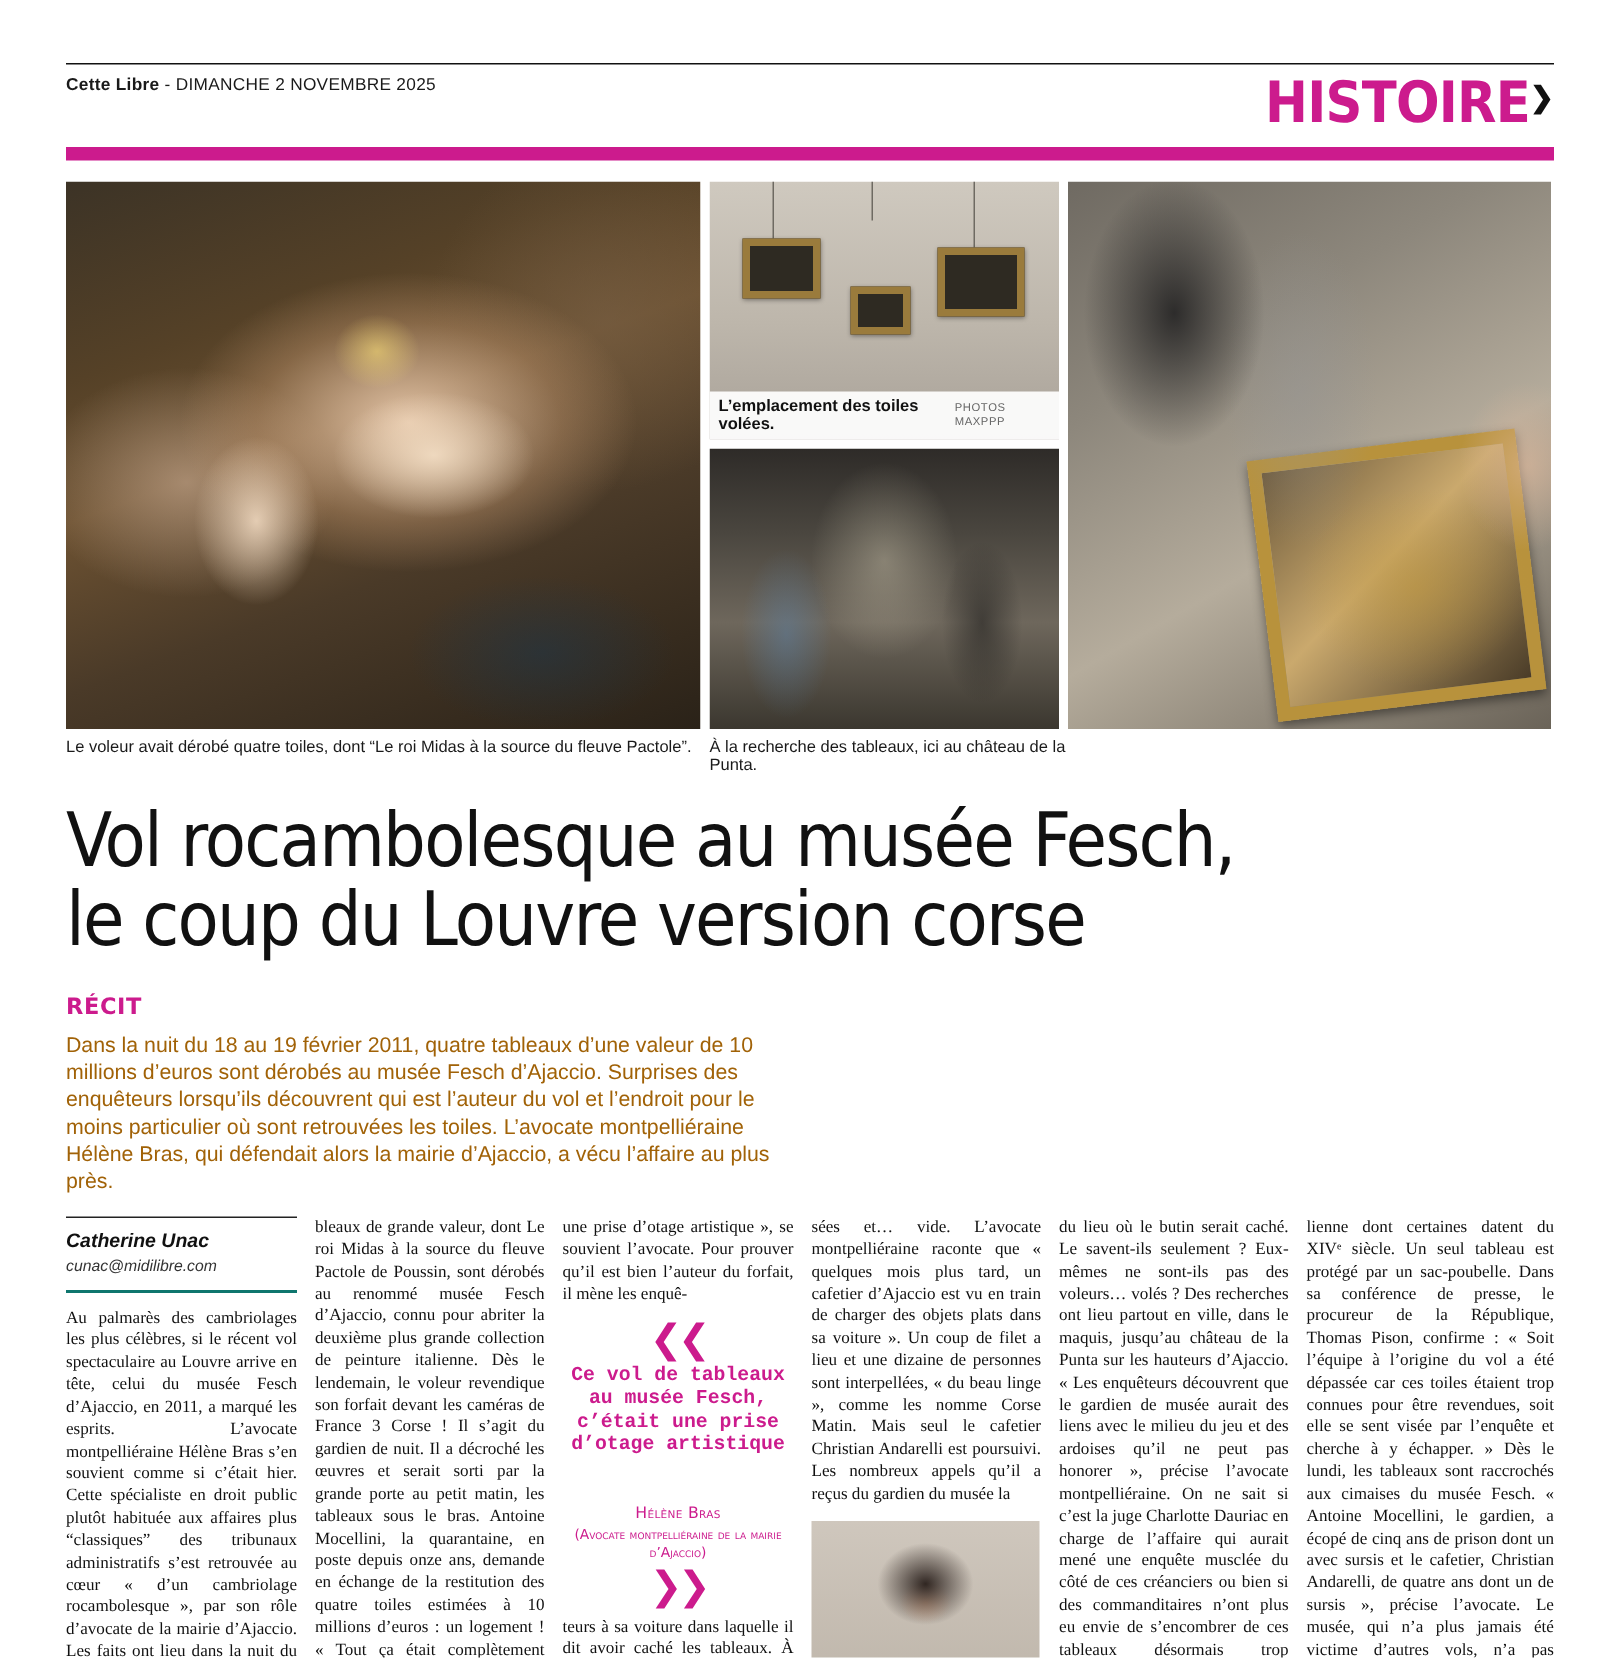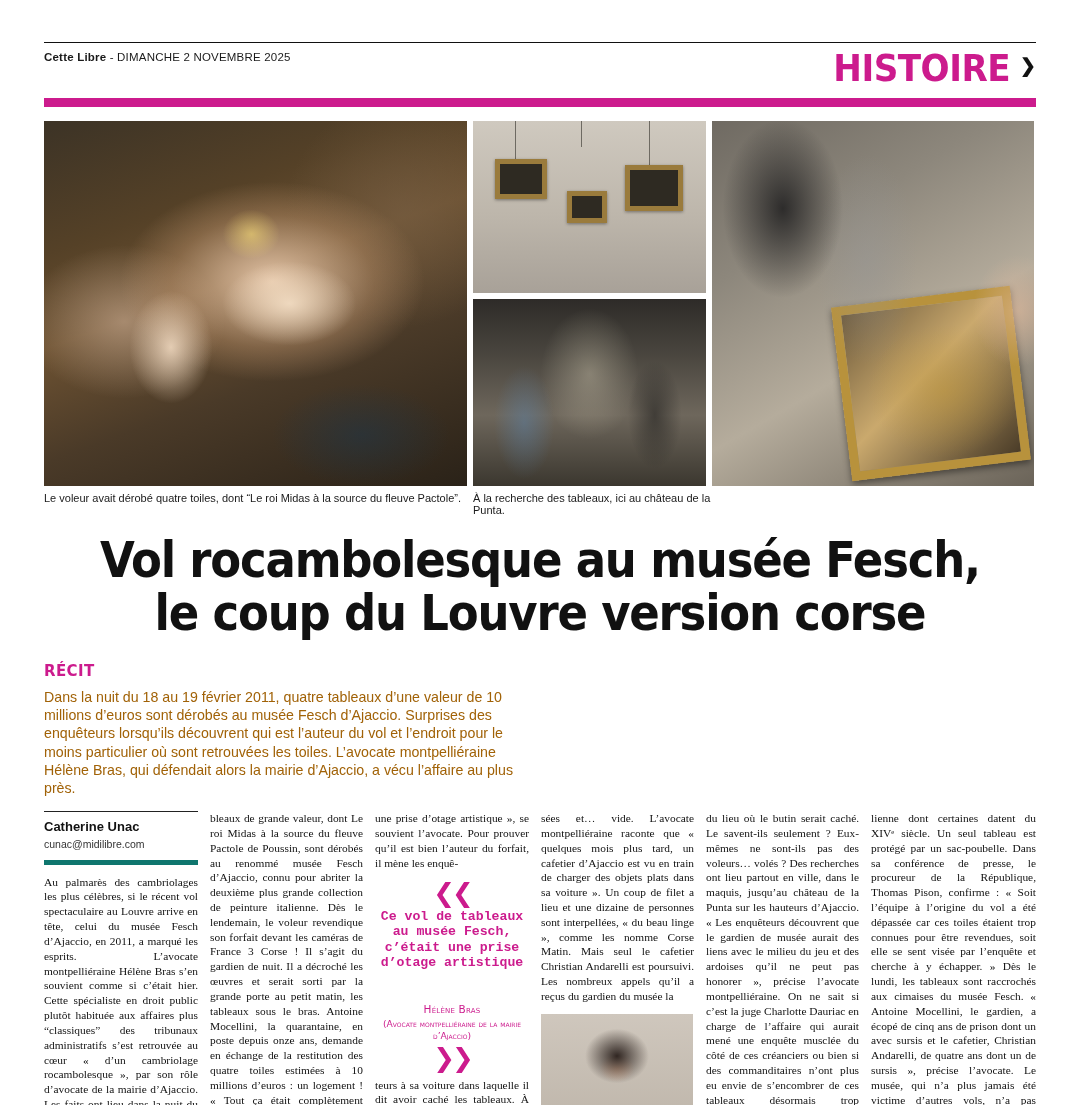--- a/index.html
+++ b/index.html
@@ -11,21 +11,21 @@
     color:#111;
     overflow:hidden;
   }
   .page { position:relative; width:1080px; height:1105px; padding:0 44px; }
 
   
   .masthead-rule { border-top:1.5px solid #111; margin-top:42px; }
   .masthead { display:flex; align-items:flex-start; justify-content:space-between; padding-top:6px; }
   .masthead-left { font-size:11.5px; letter-spacing:.2px; color:#1a1a1a; padding-top:2px;}
   .masthead-left b { font-weight:bold; }
-  .masthead-right { display:flex; align-items:center; gap:10px; }
+  .masthead-right { display:flex; align-items:center; }
   .section-title {
     font-size:38px; font-weight:bold; letter-spacing:-0.5px; line-height:1;
     color:#cc1b8d; font-family:"DejaVu Sans", sans-serif; font-stretch:condensed;
   }
   .chev { color:#111; font-size:19px; font-weight:bold; line-height:1; transform:translateY(-3px);}
   .magenta-bar { height:9px; background:#cc1b8d; margin-top:11px; }
 
   
   .photos { display:flex; gap:6px; margin-top:14px; height:365px; }
   .ph { position:relative; overflow:hidden; }
@@ -81,39 +81,39 @@
   .credit { font-size:7.5px; font-weight:normal; letter-spacing:.4px; color:#666; }
 
   .caprow { display:flex; margin-top:6px; font-size:11px; color:#1a1a1a; }
   .caprow .c1 { width:429px; }
   .caprow .c2 { width:239px; }
   .caprow .c3 { flex:1; }
 
   
   h1.headline {
     font-family:"DejaVu Sans", sans-serif;
-    font-weight:bold; font-stretch:condensed;
+    font-weight:normal; font-stretch:condensed;
     font-size:50px; line-height:1.06; letter-spacing:-1.2px;
-    margin:18px 0 0 0; color:#111;text-align:center;
+    margin:18px 0 0 0; color:#111;
   }
   h1.headline .l2 { display:block; }
 
   
   .recit { color:#cc1b8d; font-weight:bold; font-size:15px; letter-spacing:.4px; margin-top:22px; font-family:"DejaVu Sans", sans-serif; }
   .standfirst {
     width:470px; margin-top:8px; font-size:14.2px; line-height:1.28; color:#a16207;
     font-family:"Liberation Sans", sans-serif;
   }
 
   .cols { display:flex; gap:0; margin-top:14px; height:312px; }
   .col { width:166px; padding-right:12px; font-family:"Liberation Serif", serif;
          font-size:11.4px; line-height:1.30; text-align:justify; color:#111; hyphens:auto; }
   .col p { margin:0; }
 
-  .byline-box { border-top:1px solid #222; border-bottom:5px solid #0f766e; padding:7px 0 8px 0; width:154px; }
+  .byline-box { border-top:1px solid #222; border-bottom:2px solid #0f766e; padding:7px 0 8px 0; width:154px;font-style:italic; }
   .byline-name { font-family:"Liberation Sans", sans-serif; font-weight:bold; font-size:13px; }
   .byline-mail { font-family:"Liberation Sans", sans-serif; font-size:10.5px; color:#333; margin-top:2px;}
 
   
   .pullquote { width:154px; margin:14px auto 10px auto; text-align:center; }
   .quotemark { color:#cc1b8d; font-size:26px; line-height:.7; letter-spacing:-3px; font-family:"DejaVu Sans", sans-serif;}
   .pq-text { color:#cc1b8d; font-family:Liberation Mono, monospace; font-weight:bold; font-size:13.2px; line-height:1.18; margin:6px 0 5px 0; }
   .pq-author { color:#cc1b8d; font-family:"DejaVu Sans", sans-serif; font-size:10.5px; font-variant:small-caps; letter-spacing:.2px;margin-top:32px;}
   .pq-role { color:#cc1b8d; font-family:"DejaVu Sans", sans-serif; font-size:9.2px; font-variant:small-caps; line-height:1.3; margin-top:2px;}
 
@@ -155,20 +155,24 @@
     <div class="ph2">
       <div class="ph2a">
         <div class="art2a">
           <div class="wire" style="left:42px; top:0; height:38px;"></div>
           <div class="wire" style="left:108px; top:0; height:26px;"></div>
           <div class="wire" style="left:176px; top:0; height:44px;"></div>
           <div class="frm" style="left:22px; top:38px; width:52px; height:40px;"></div>
           <div class="frm" style="left:94px; top:70px; width:40px; height:32px;"></div>
           <div class="frm" style="left:152px; top:44px; width:58px; height:46px;"></div>
         </div>
+        <div class="inphoto-cap">
+          <span>L’emplacement des toiles volées.</span>
+          <span class="credit">PHOTOS MAXPPP</span>
+        </div>
       </div>
       <div class="ph2b">
         <div class="art2b"></div>
       </div>
     </div>
 
     <div class="ph ph3">
       <div class="art3">
         <div class="goldframe"></div>
       </div>

